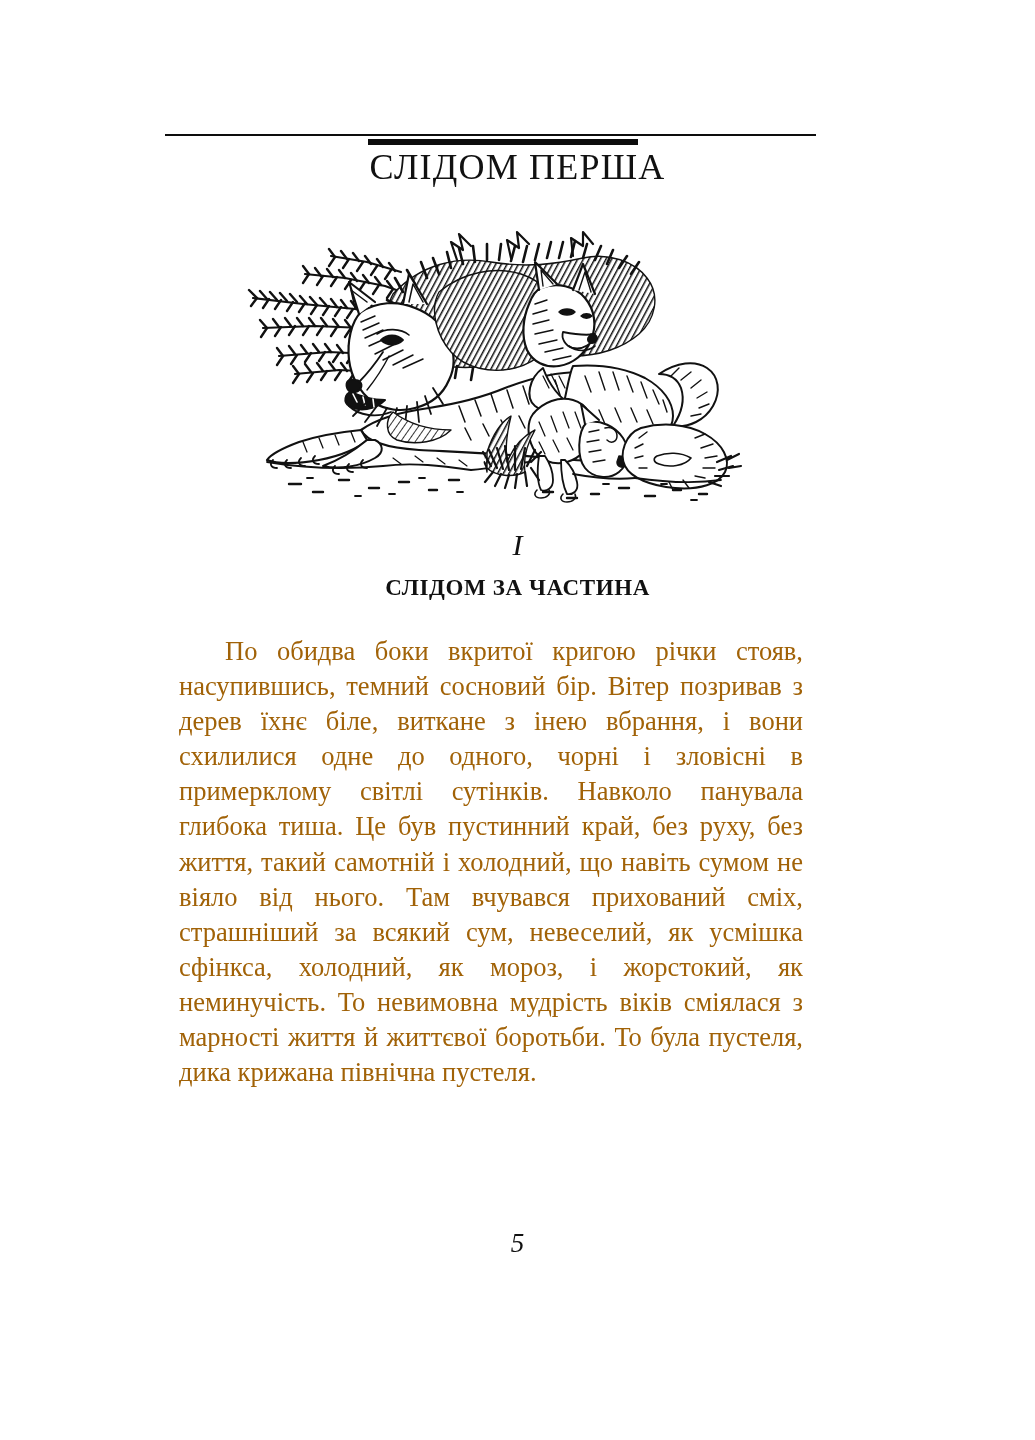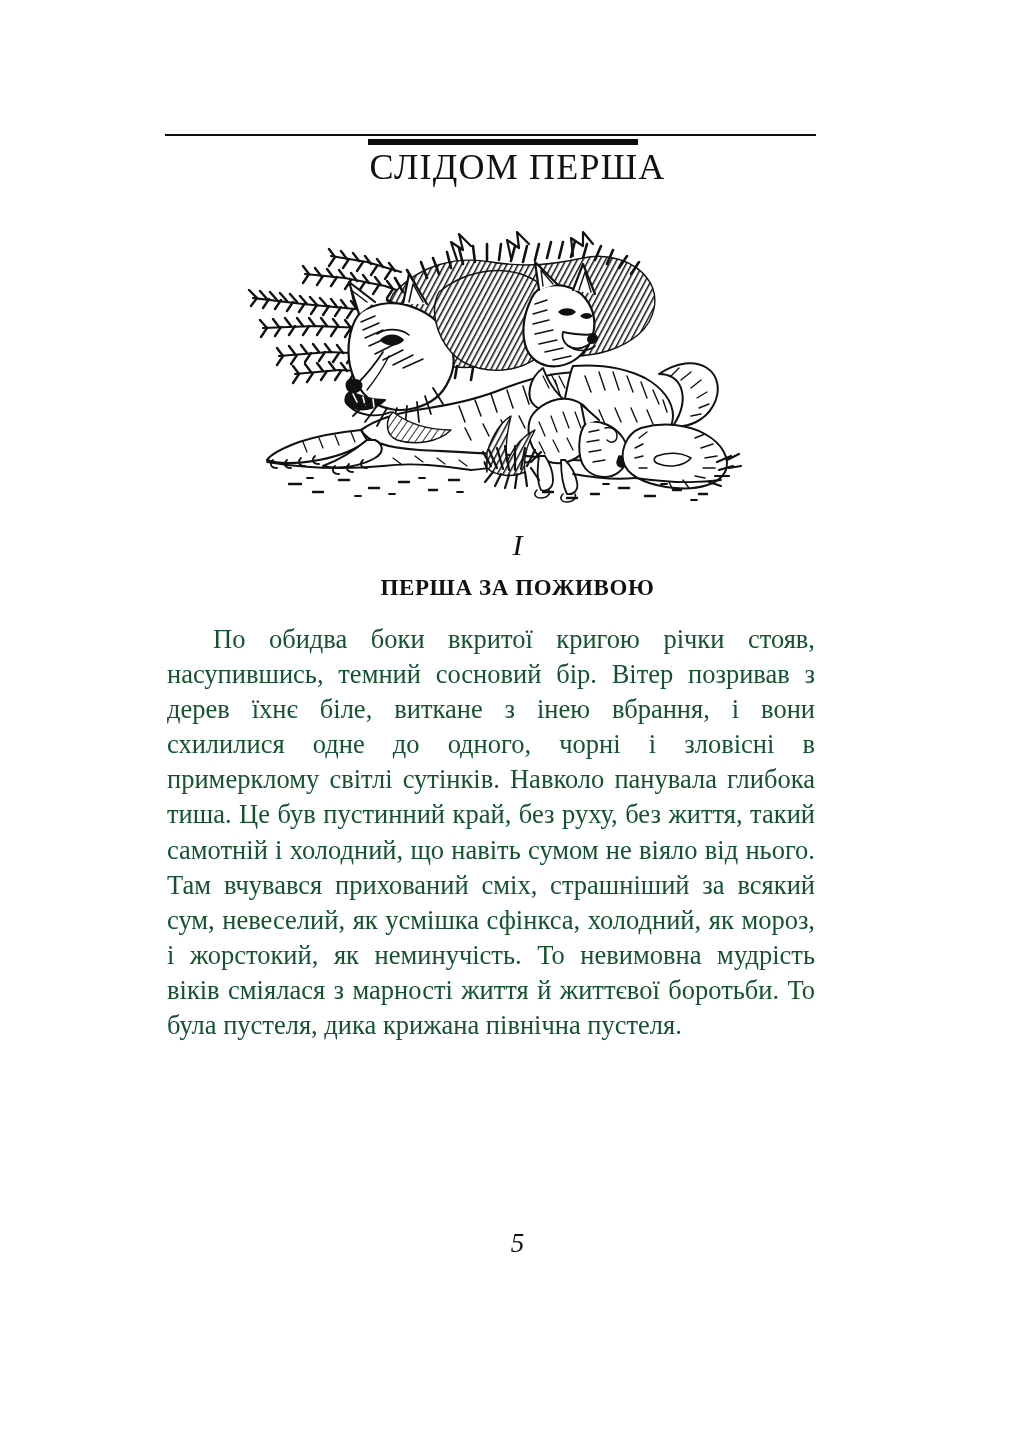--- a/index.html
+++ b/index.html
@@ -102,28 +102,28 @@
   }
 
   
   .body-text {
     position: absolute;
     left: 163px;
     top: 618px;
     width: 656px;
   }
   .body-text p {
-    margin: 4px;
+    margin: 16px;
     text-align: justify;
     text-justify: inter-word;
     font-size: 26.5px;
     line-height: 35.1px;
     text-indent: 46px;
     hyphens: manual;
-    color: #14532d;
+    color: #a16207;
   }
 
   
   .folio {
     position: absolute;
     left: 0;
     top: 1228px;
     width: 1035px;
     text-align: center;
     font-style: italic;
@@ -402,21 +402,21 @@
 
         <g stroke-width="1.2">
           <path d="M150,242 L158,248 M172,240 L180,246 M194,242 L202,248 M216,244 L224,250"></path>
         </g>
       </g>
     </svg>
   </div>
 
   <div class="chapter-number">I</div>
 
-  <div class="chapter-title">ПЕРША ЗА ПОЖИВОЮ</div>
+  <div class="chapter-title">СЛІДОМ ЗА ЧАСТИНА</div>
 
   <div class="body-text">
     <p>По обидва боки вкритої кригою річки стояв, насупившись, темний сосновий бір. Вітер позривав з дерев їхнє біле, виткане з інею вбрання, і вони схилилися одне до одного, чорні і зловісні в примерклому світлі сутінків. Навколо панувала глибока тиша. Це був пустинний край, без руху, без життя, такий самотній і холодний, що навіть сумом не віяло від нього. Там вчувався прихований сміх, страшніший за всякий сум, невеселий, як усмішка сфінкса, холодний, як мороз, і жорстокий, як неминучість. То невимовна мудрість віків сміялася з марності життя й життєвої боротьби. То була пустеля, дика крижана північна пустеля.</p>
   </div>
 
   <div class="folio">5</div>
 
 </div>
 
 </body></html>

